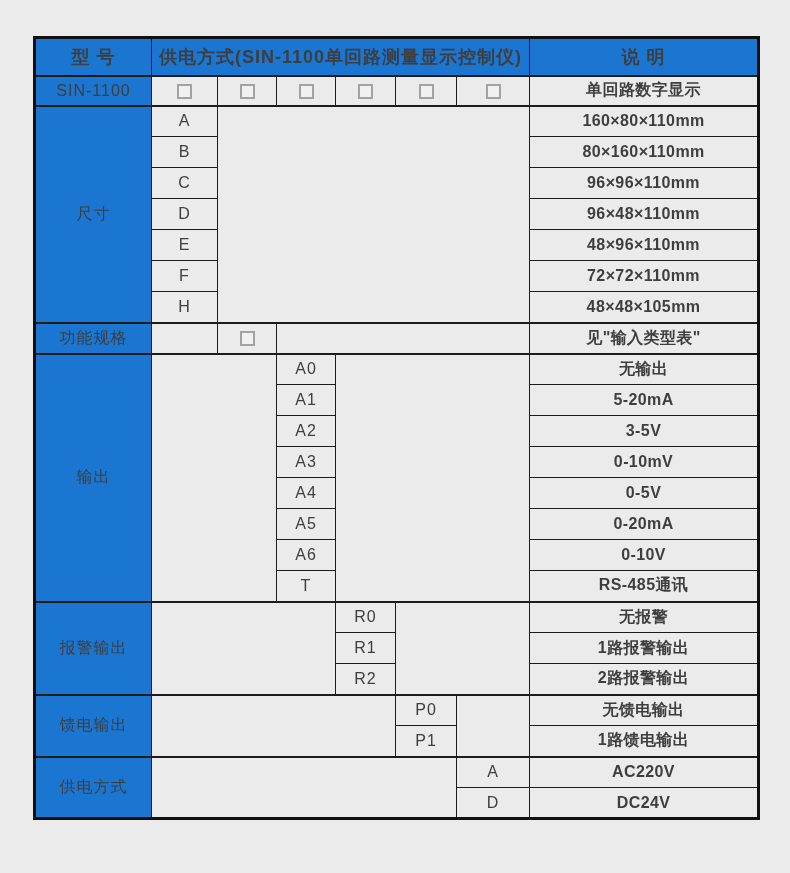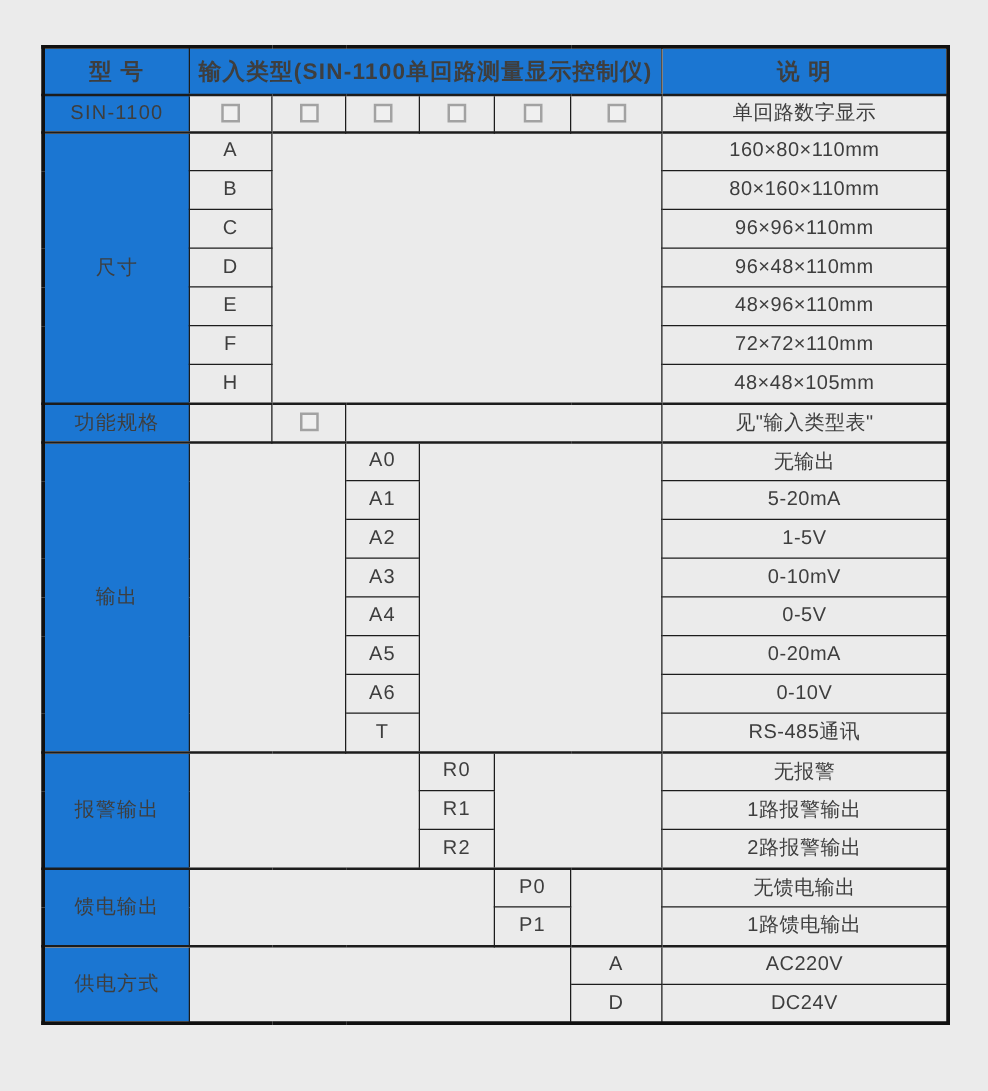--- a/index.html
+++ b/index.html
@@ -59,20 +59,21 @@
     font-size: 18px;
     font-weight: bold;
   }
   td.code-cell {
     color: #474747;
     letter-spacing: 1px;
   }
   td.desc-cell {
     color: #3e3e3e;
     letter-spacing: 0.4px;
+    font-weight: bold;
   }
   span.checkbox {
     display: inline-block;
     width: 11px;
     height: 11px;
     border: 2px solid #a2a2a2;
     background: #f0f0f0;
     vertical-align: middle;
   }
 </style>
@@ -87,21 +88,21 @@
     <col style="width:59px">
     <col style="width:60px">
     <col style="width:61px">
     <col style="width:73px">
     <col style="width:229px">
   </colgroup>
 
   <tbody>
       <tr class="h-header">
     <td class="label-cell">型 号</td>
-    <td class="label-cell" colspan="6">输入类型(SIN-1100单回路测量显示控制仪)</td>
+    <td class="label-cell" colspan="6">供电方式(SIN-1100单回路测量显示控制仪)</td>
     <td class="label-cell">说 明</td>
   </tr>
 
   <tr class="h-model sec">
     <td class="label-cell">SIN-1100</td>
     <td><span class="checkbox"></span></td>
     <td><span class="checkbox"></span></td>
     <td><span class="checkbox"></span></td>
     <td><span class="checkbox"></span></td>
     <td><span class="checkbox"></span></td>
@@ -154,21 +155,21 @@
     <td class="code-cell">A0</td>
     <td colspan="3" rowspan="8"></td>
     <td class="desc-cell">无输出</td>
   </tr>
   <tr>
     <td class="code-cell">A1</td>
     <td class="desc-cell">5-20mA</td>
   </tr>
   <tr>
     <td class="code-cell">A2</td>
-    <td class="desc-cell">1-5V</td>
+    <td class="desc-cell">3-5V</td>
   </tr>
   <tr>
     <td class="code-cell">A3</td>
     <td class="desc-cell">0-10mV</td>
   </tr>
   <tr>
     <td class="code-cell">A4</td>
     <td class="desc-cell">0-5V</td>
   </tr>
   <tr>

